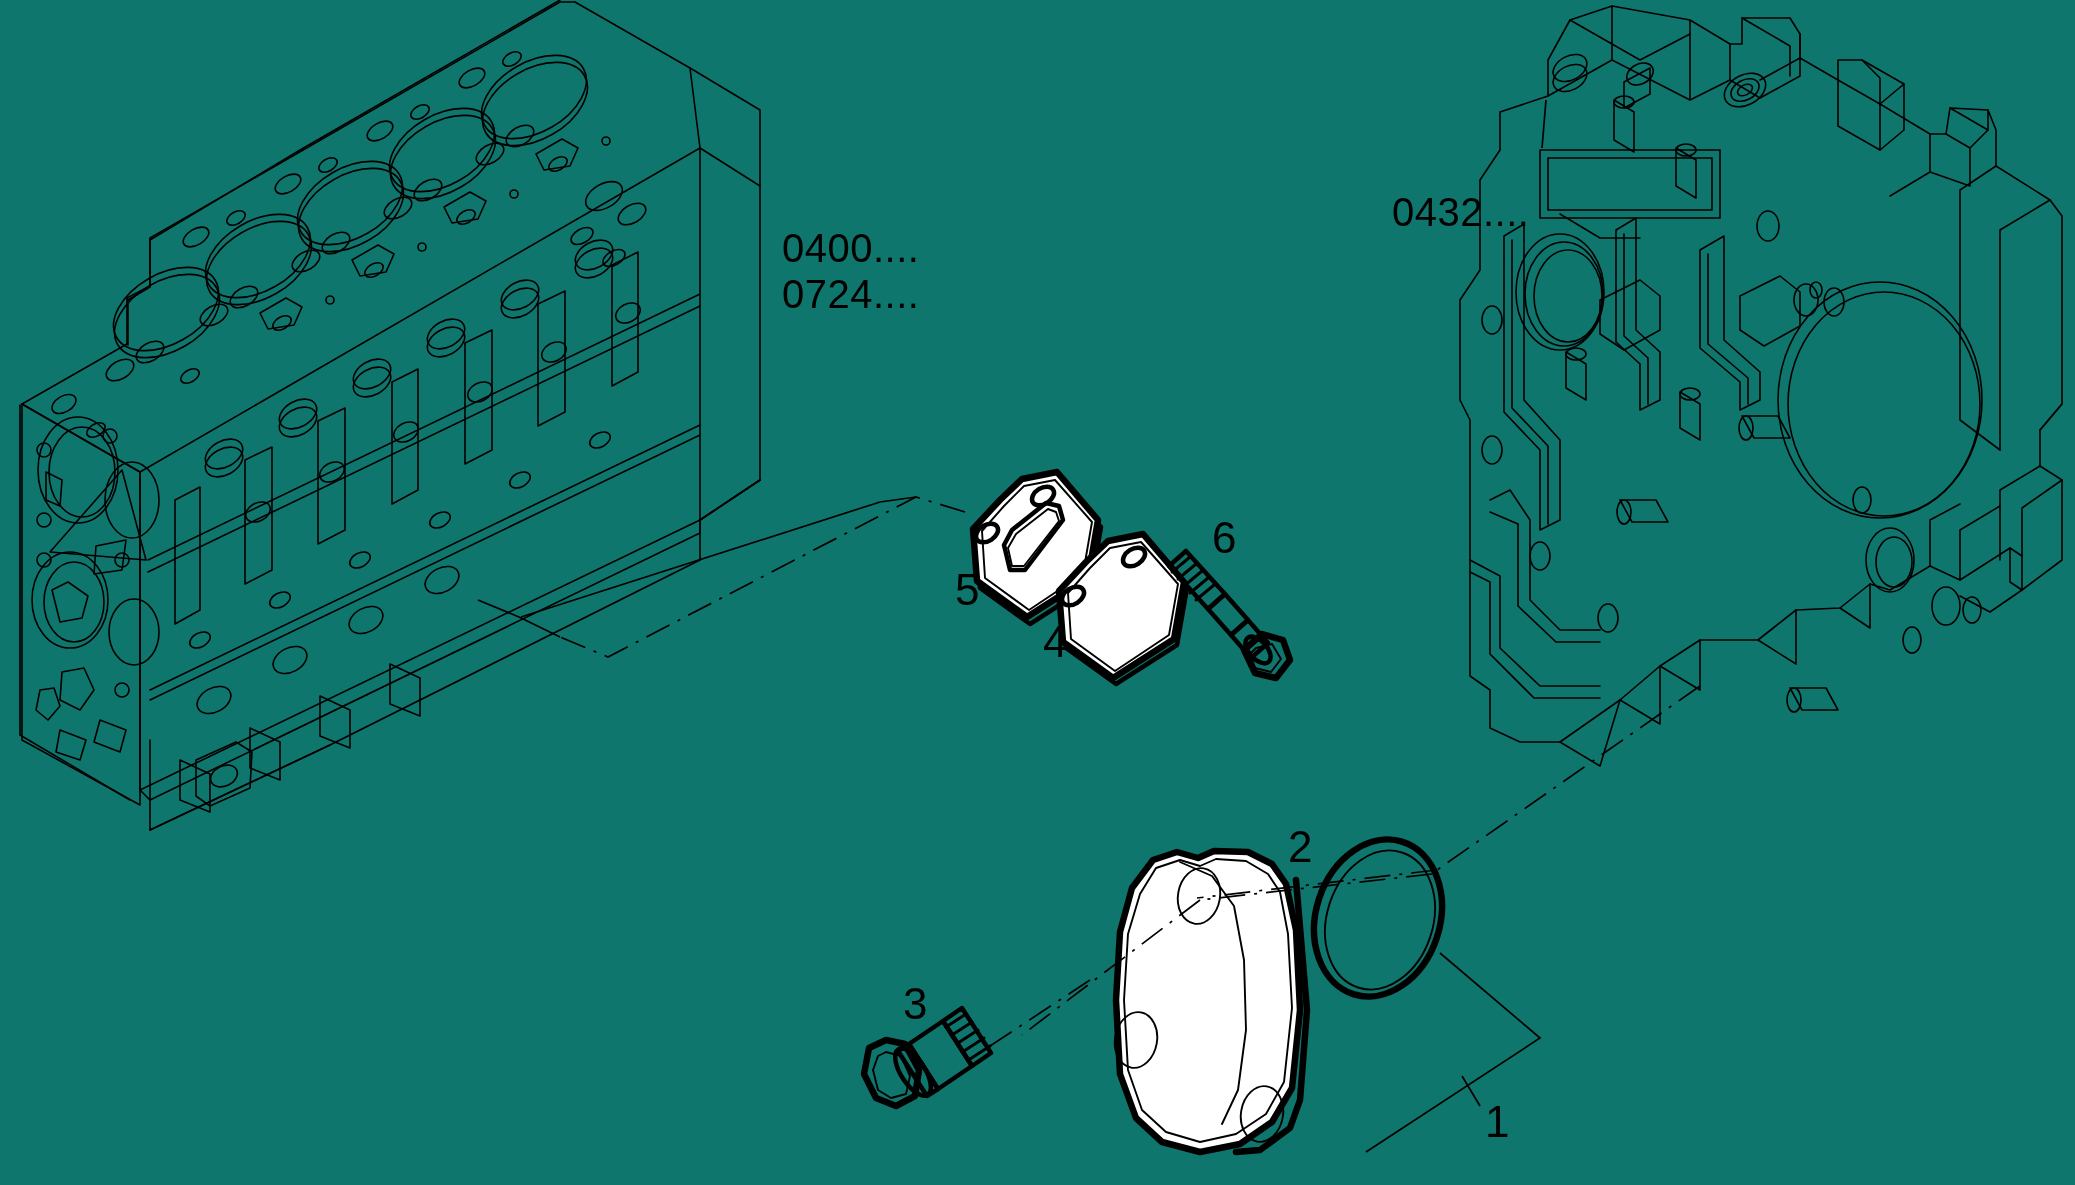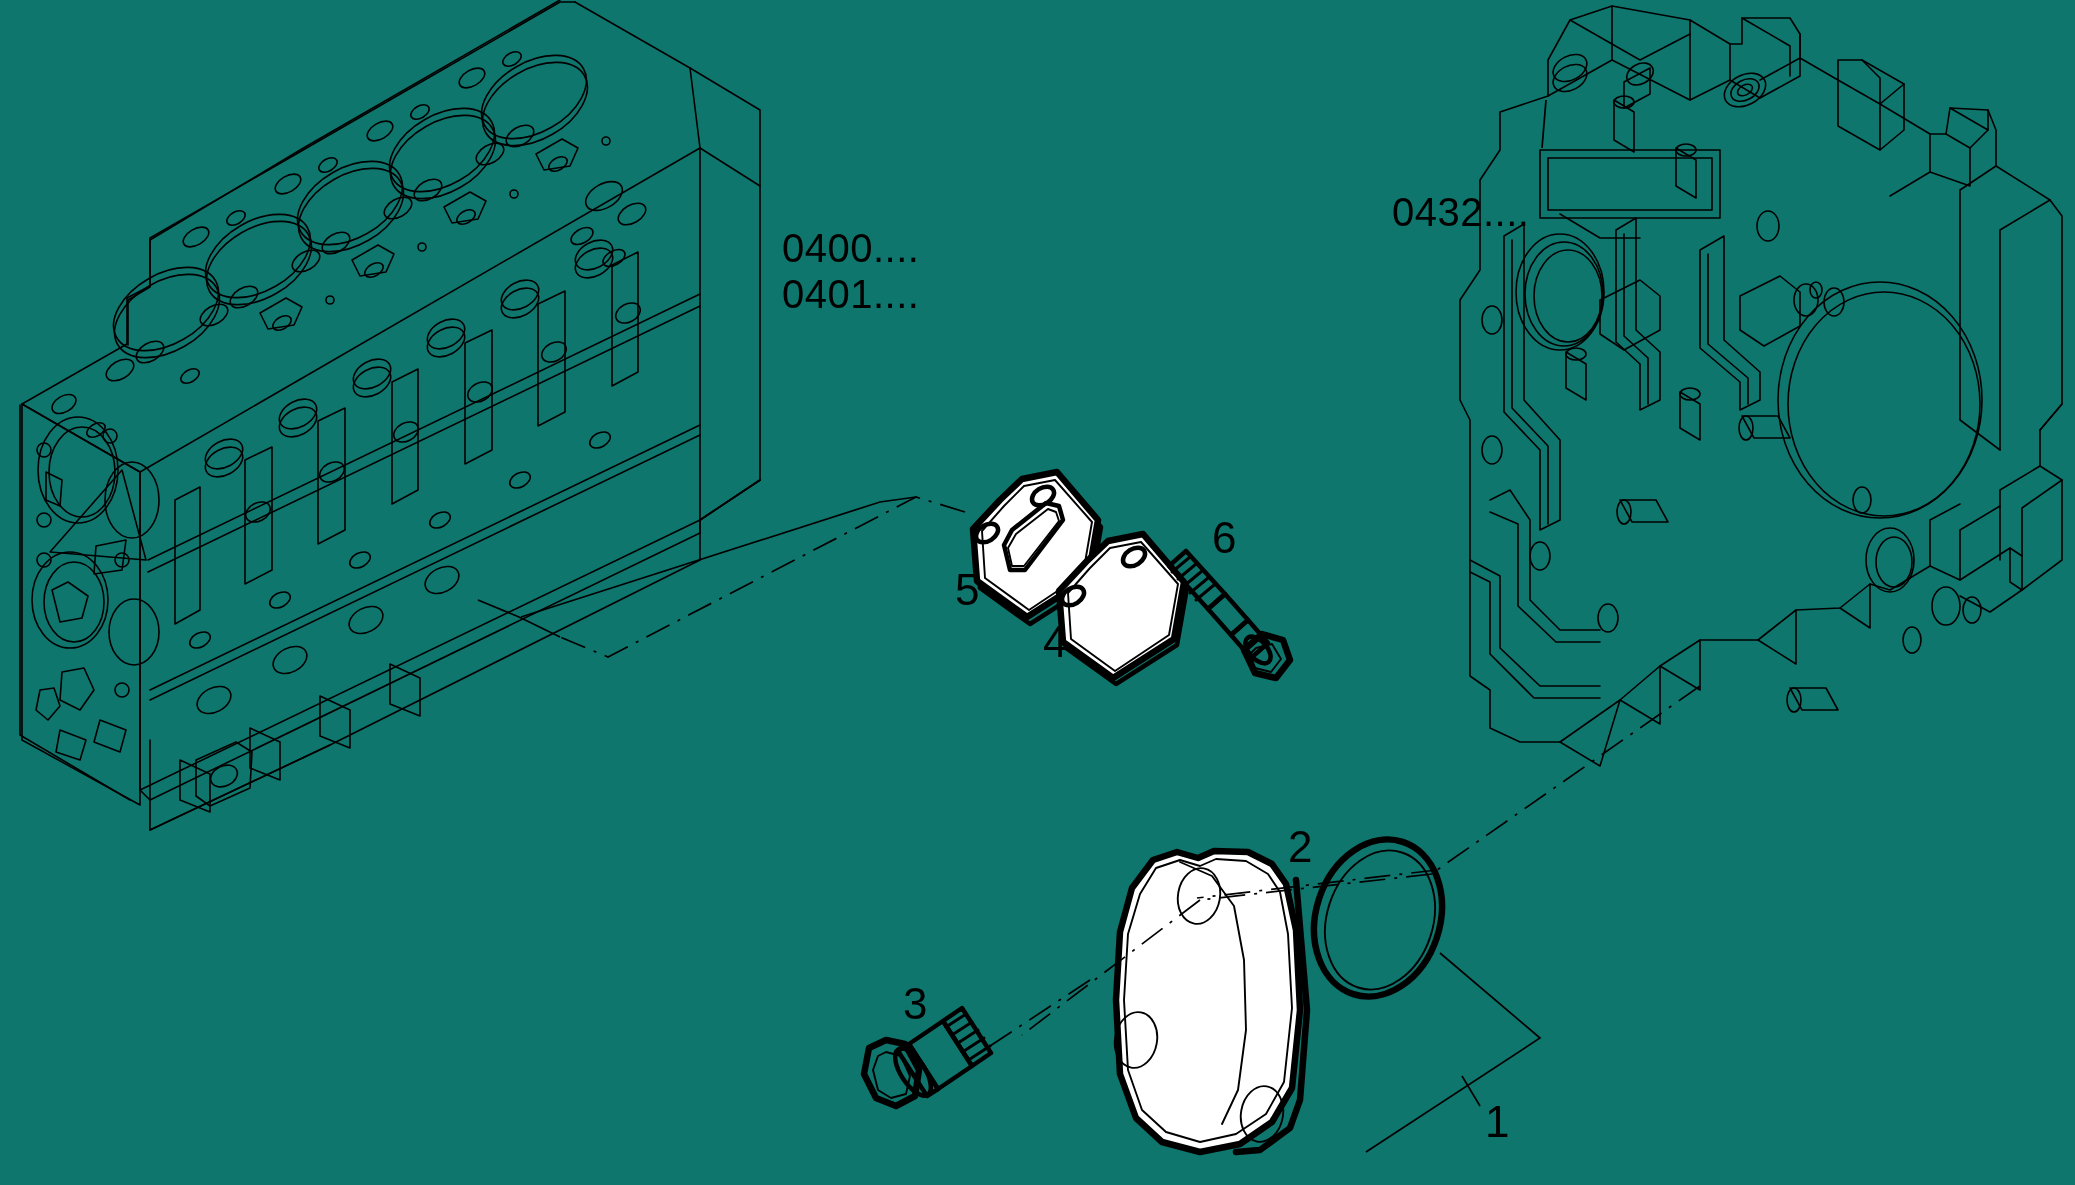--- a/index.html
+++ b/index.html
@@ -498,21 +498,21 @@
   </g>
 
   <g>
     <path class="leader" d="M1542,148 L1546,100"></path>
   </g>
 
 </svg>
 
 <div class="lbl lbl-ref" style="left:782px; top:228px;">0400....</div>
 
-<div class="lbl lbl-ref" style="left:782px; top:274px;">0401....</div>
+<div class="lbl lbl-ref" style="left:782px; top:274px;">0724....</div>
 
 <div class="lbl lbl-ref" style="left:1392px; top:192px;">0432....</div>
 
 <div class="lbl lbl-item" style="left:1485px; top:1100px;">1</div>
 
 <div class="lbl lbl-item" style="left:1288px; top:825px;">2</div>
 
 <div class="lbl lbl-item" style="left:903px; top:982px;">3</div>
 
 <div class="lbl lbl-item" style="left:1043px; top:620px;">4</div>

